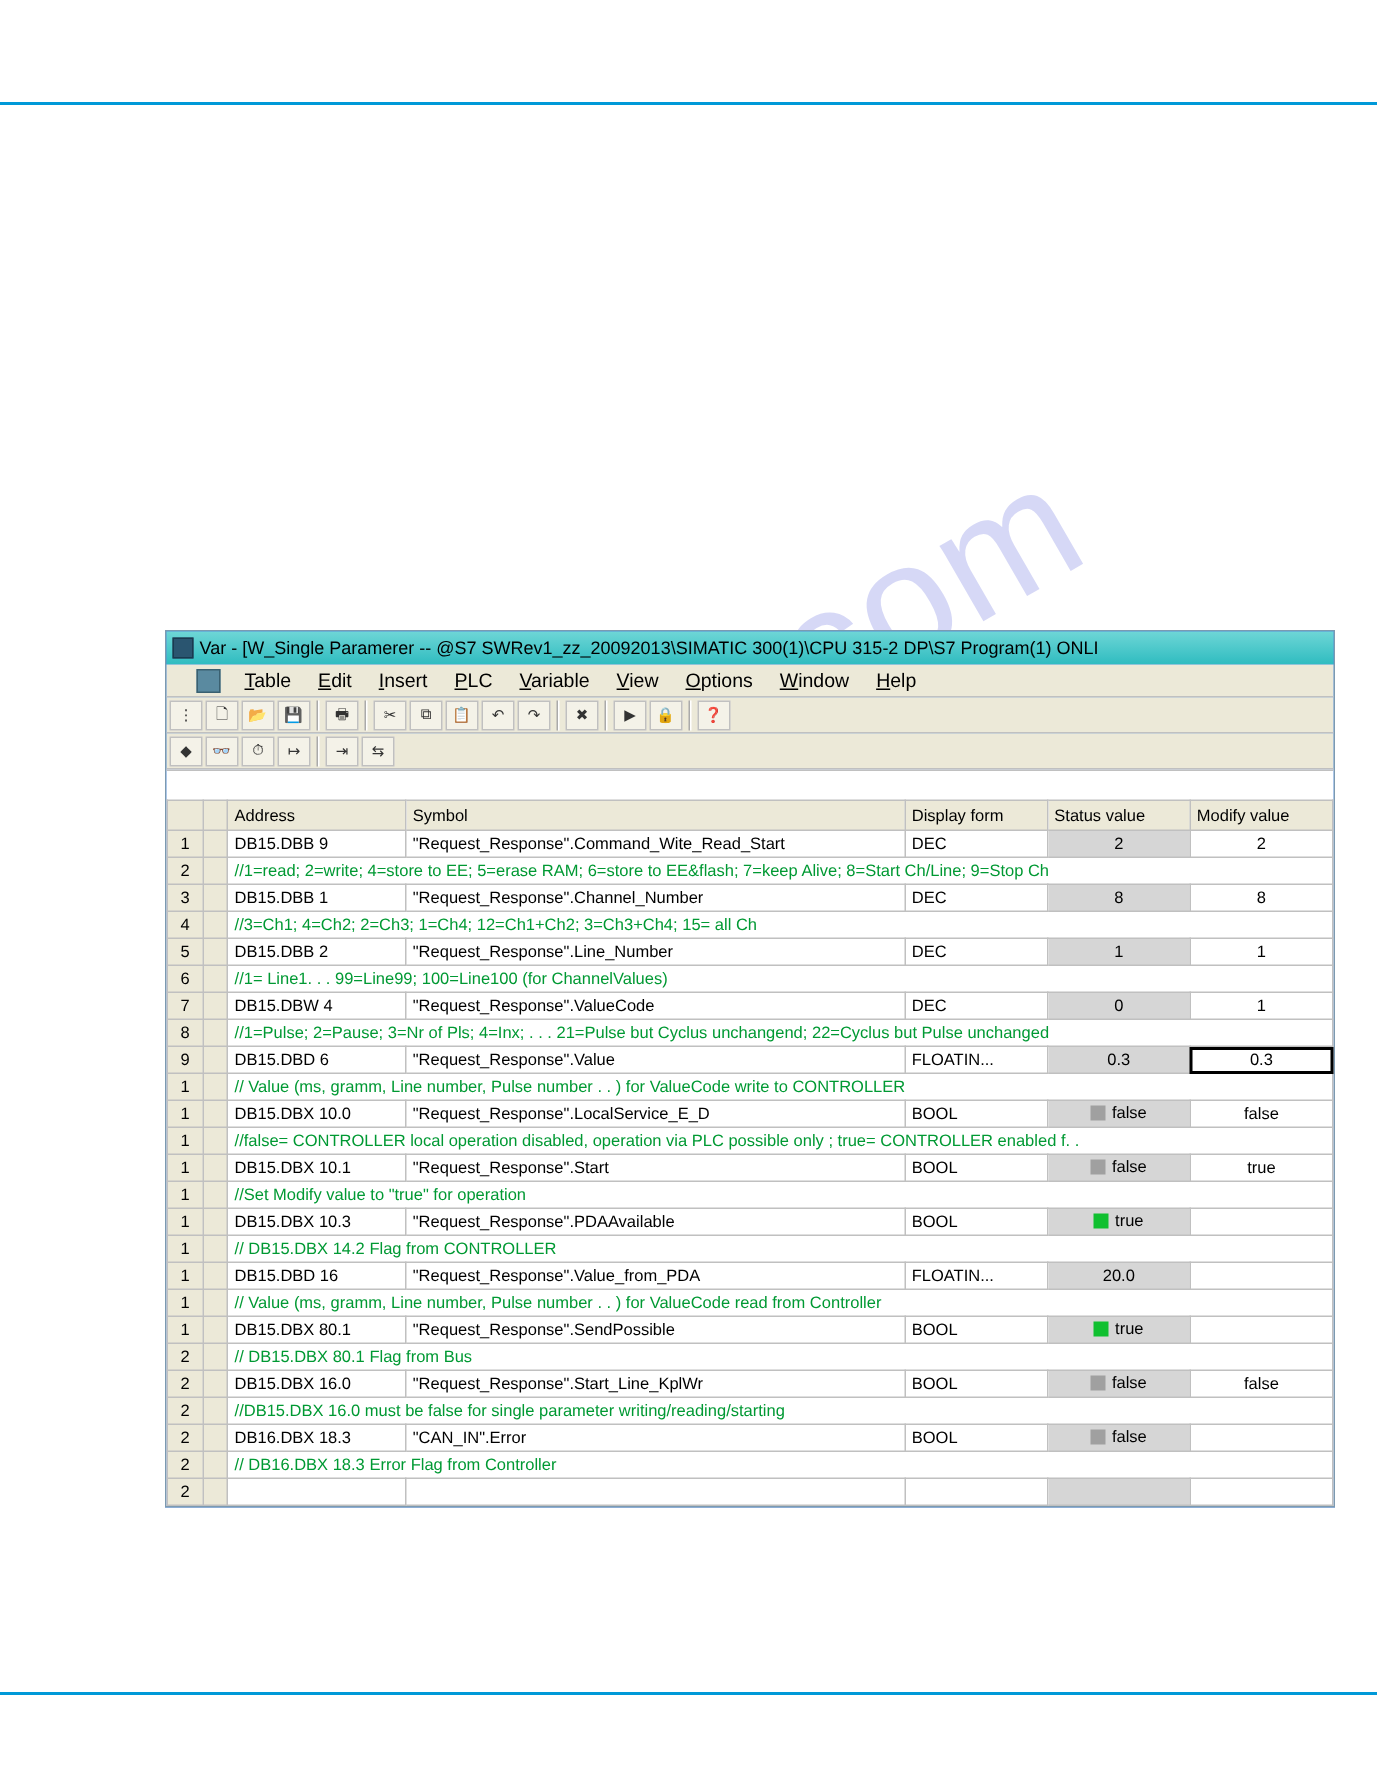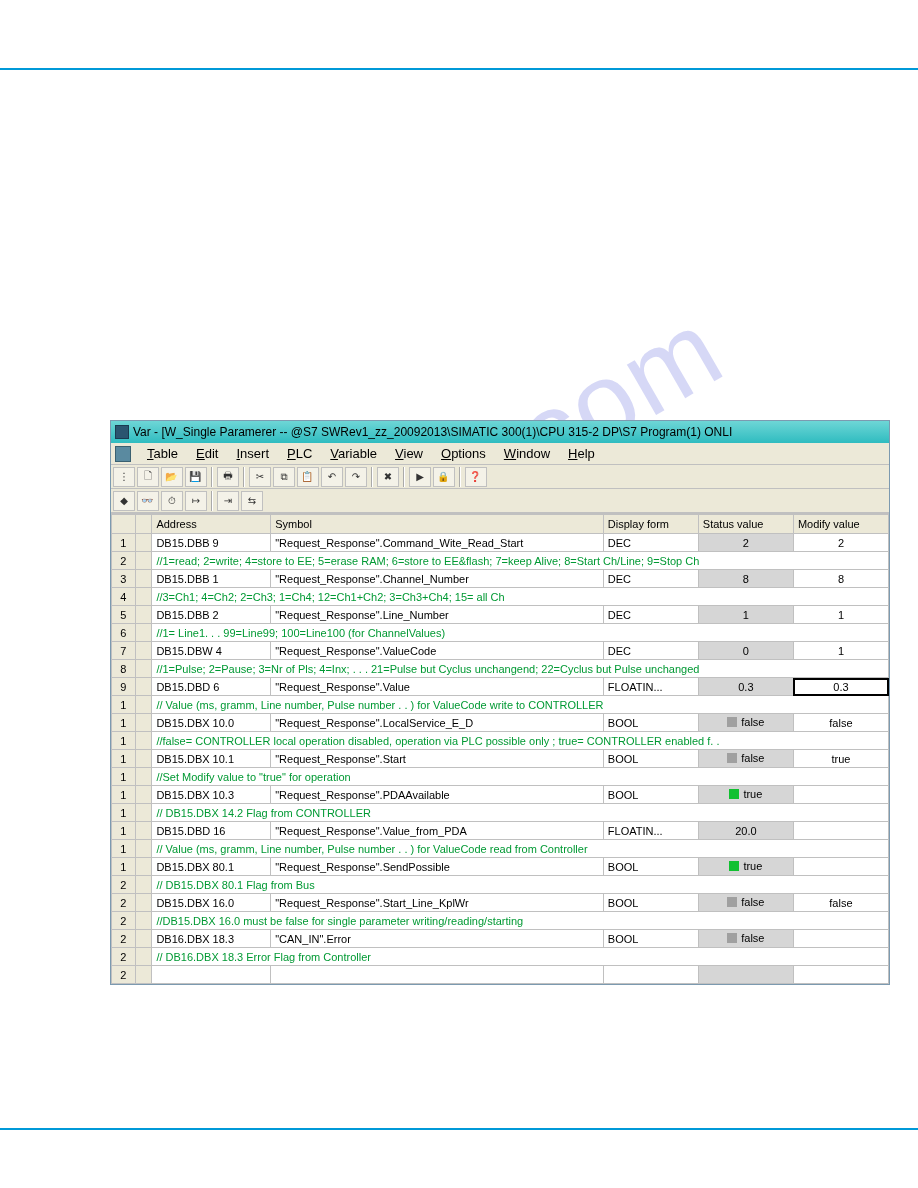--- a/index.html
+++ b/index.html
@@ -61,21 +61,21 @@
     width: 14px; height: 14px;
     background: #2a5570;
     display: inline-block;
     border: 1px solid #1a3a50;
   }
   .titletext { font-size: 12px; }
   .menubar {
     height: 22px;
     line-height: 22px;
     background: #ece9d8;
-    padding-left: 4px;
+    padding-left: 20px;
     border-bottom: 1px solid #c0c0c0;
     display: flex;
     gap: 2px;
   }
   .menubar .mico {
     width: 16px; height: 16px;
     background: #5a8aa0;
     margin-top: 3px;
     margin-right: 6px;
     border: 1px solid #3a6070;
@@ -113,20 +113,21 @@
     margin: 0 2px;
   }
   .grid {
     background: #fff;
     border-top: 1px solid #c0c0c0;
   }
   table {
     border-collapse: collapse;
     width: 100%;
     table-layout: fixed;
+    margin-top: 19px;
   }
   th, td {
     border: 1px solid #c0c0c0;
     padding: 1px 4px;
     height: 18px;
     overflow: hidden;
     white-space: nowrap;
     text-overflow: ellipsis;
     font-size: 11px;
     vertical-align: middle;

